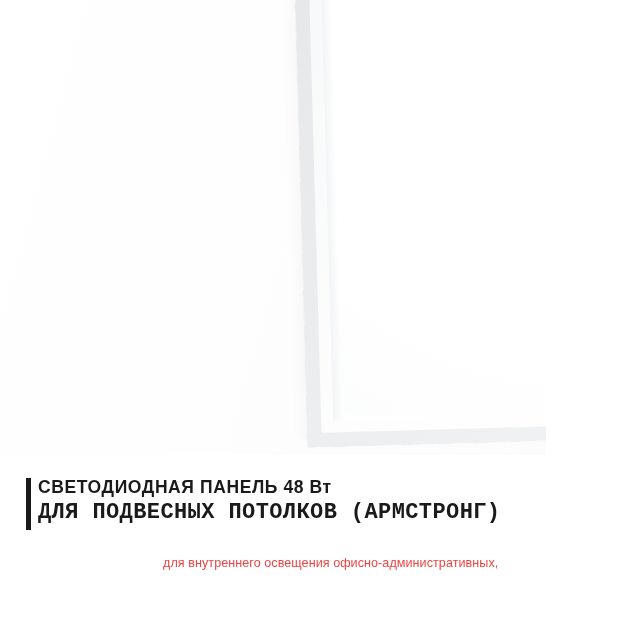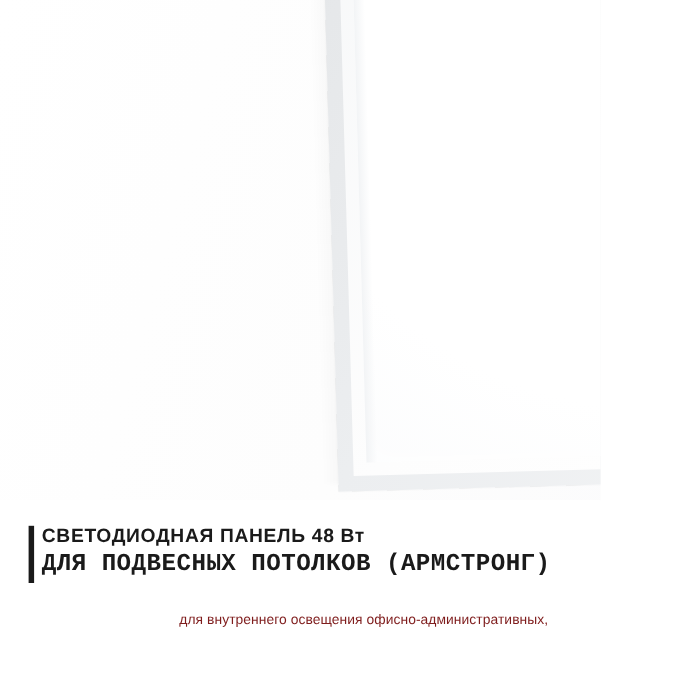--- a/index.html
+++ b/index.html
@@ -137,21 +137,21 @@
     margin-top: 1px;
     font-family: Liberation Mono, monospace;
   }
   .subtitle {
     position: absolute;
     left: 163px;
     top: 100px;
     width: 420px;
     font-size: 12.6px;
     line-height: 17px;
-    color: #7f1d1d;
+    color: #ef4444;
     letter-spacing: .05px;
   }
   .subtitle div { white-space: nowrap; }
 </style>
 </head>
 <body>
 
 <div class="canvas">
 
   <div class="photo">

